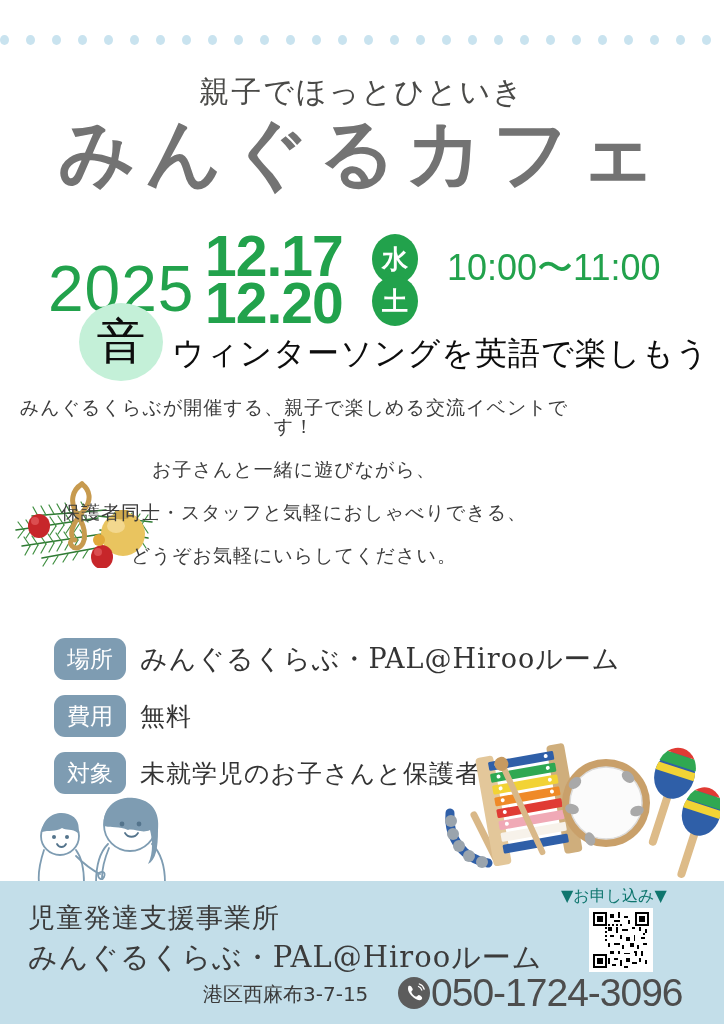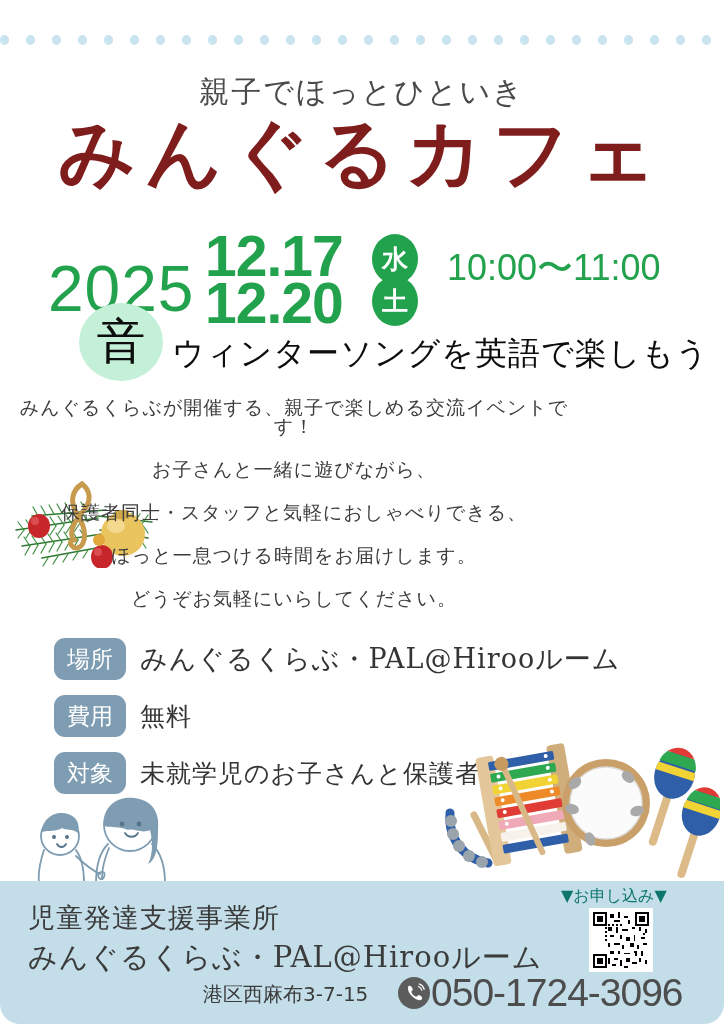--- a/index.html
+++ b/index.html
@@ -7,21 +7,20 @@
     width: 724px; height: 1024px;
     background: #ffffff;
     font-family: "Liberation Sans", "DejaVu Sans", sans-serif;
     overflow: hidden;
   }
   #flyer {
     position: relative;
     width: 724px; height: 1024px;
     background: #ffffff;
     overflow: hidden;
-    border-radius: 20px;
   }
 
   
   #dot-row {
     position: absolute; top: 34px; left: 0;
     width: 724px; height: 12px;
     display: flex; align-items: center;
   }
   #dot-row .dot {
     width: 9px; height: 10px;
@@ -39,21 +38,21 @@
     letter-spacing: 2px;
     color: #4a4a48;
     font-family: "DejaVu Sans", sans-serif;
   }
   #main-title {
     position: absolute; top: 112px; left: 0; width: 724px;
     text-align: center;
     font-size: 76px;
     letter-spacing: 9px;
     font-weight: bold;
-    color: #7f1d1d;
+    color: #737373;
     font-family: "DejaVu Sans", sans-serif;
     line-height: 1.08;
   }
 
   
   #date-band {
     position: absolute; top: 222px; left: 0; width: 724px; height: 110px;
   }
   #year {
     position: absolute; left: 48px; top: 30px;
@@ -311,21 +310,20 @@
     <ellipse cx="33" cy="61" rx="4" ry="4" fill="#e0585a" opacity="0.8"></ellipse>
     <ellipse cx="100" cy="97" rx="11" ry="12" fill="#c7262a"></ellipse>
     <ellipse cx="96" cy="92" rx="4" ry="4" fill="#e0585a" opacity="0.8"></ellipse>
     <ellipse cx="97" cy="80" rx="6" ry="6" fill="#e1a83a"></ellipse>
   </svg>
 
   <div id="body-lines">
     <div class="bline">みんぐるくらぶが開催する、親子で楽しめる交流イベントです！</div>
     <div class="bline">お子さんと一緒に遊びながら、</div>
     <div class="bline">保護者同士・スタッフと気軽におしゃべりできる、</div>
-    <div class="bline">ほっと一息つける時間をお届けします。</div>
     <div class="bline">どうぞお気軽にいらしてください。</div>
   </div>
 
   <div id="info-rows">
     <div class="info-row">
       <div class="info-badge">場所</div>
       <div class="info-value">みんぐるくらぶ・PAL@Hirooルーム</div>
     </div>
     <div class="info-row">
       <div class="info-badge">費用</div>

